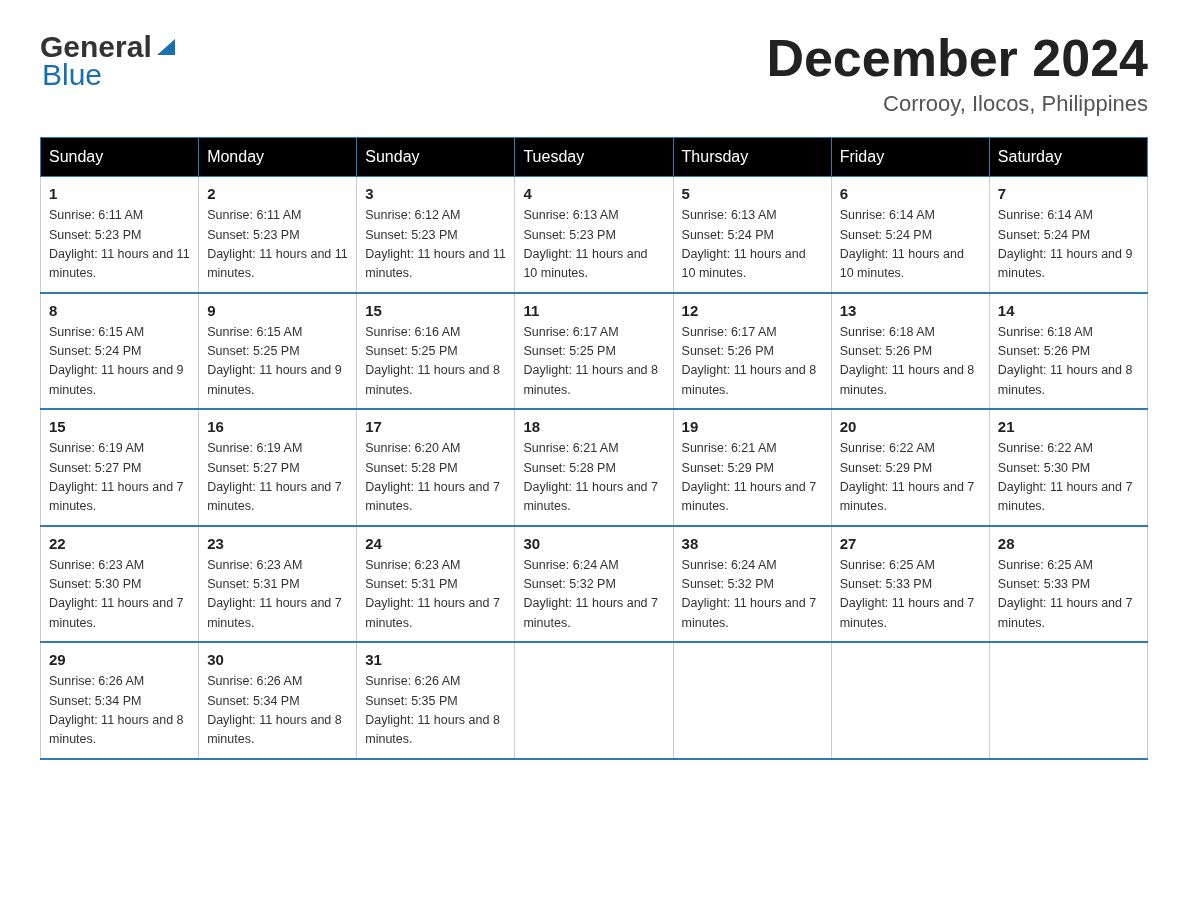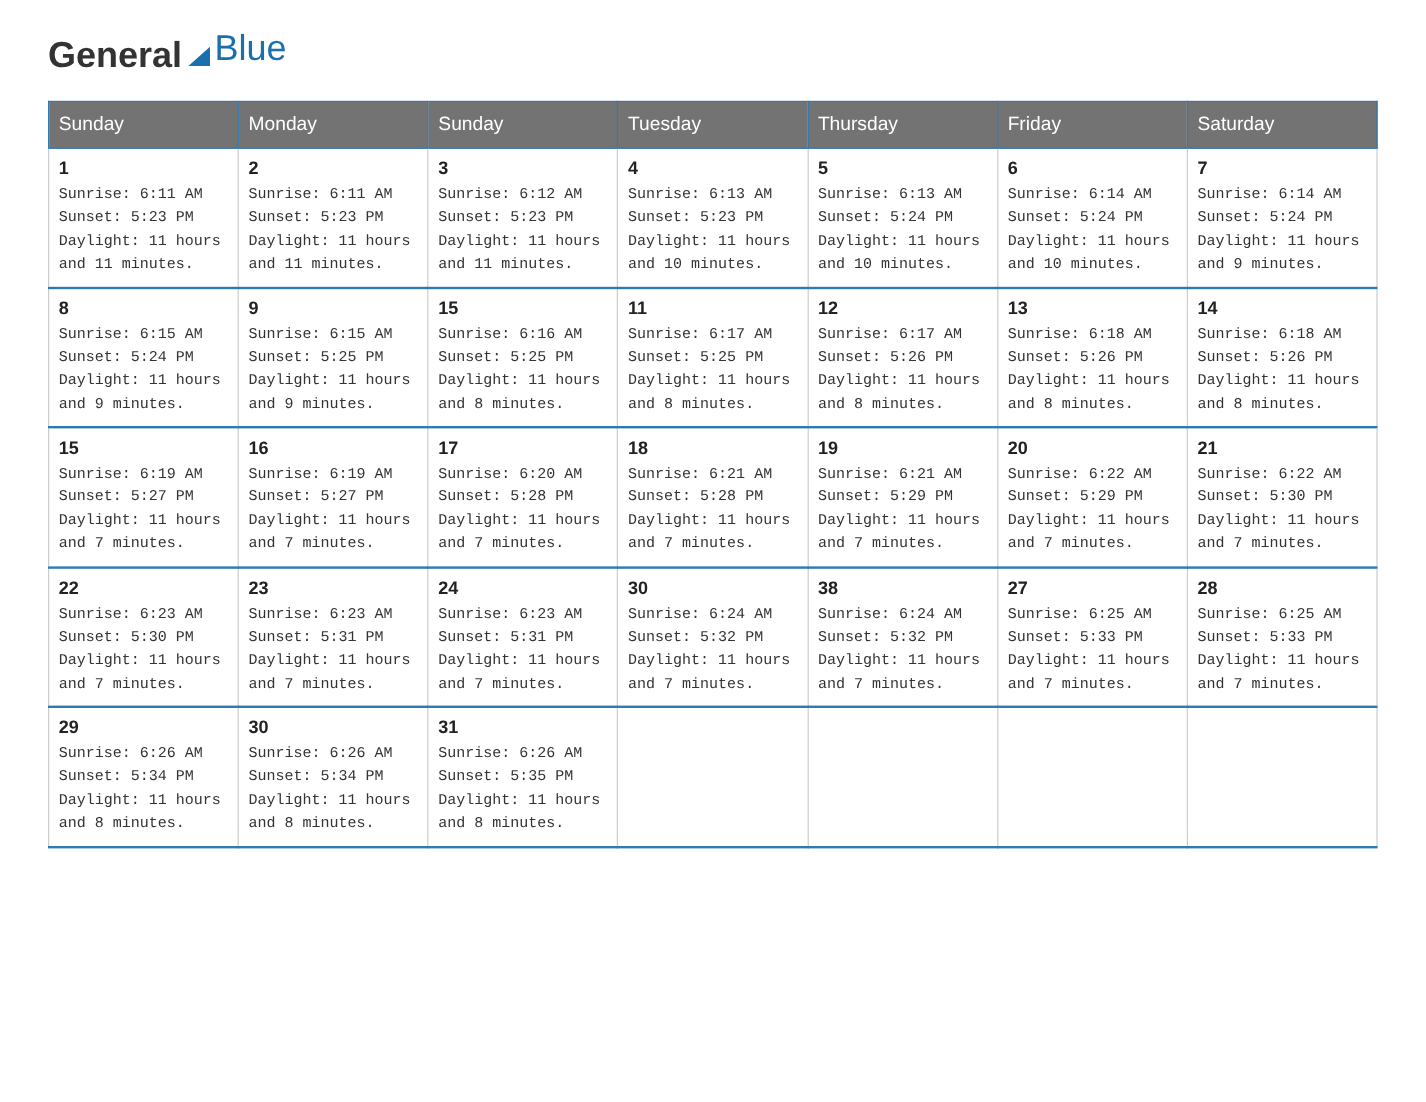--- a/index.html
+++ b/index.html
@@ -11,21 +11,21 @@
       min-height: 918px;
     }
     .header {
       display: flex;
       justify-content: space-between;
       align-items: flex-start;
       margin-bottom: 20px;
     }
     .logo {
       display: flex;
-      flex-direction: row;
+      flex-direction: column;
       align-items: flex-start;
     }
     .title-section {
       text-align: right;
     }
     .month-title {
       font-size: 52px;
       font-weight: bold;
       color: #222;
       line-height: 1.1;
@@ -34,21 +34,21 @@
       font-size: 22px;
       color: #555;
       margin-top: 4px;
     }
     table {
       width: 100%;
       border-collapse: collapse;
       table-layout: fixed;
     }
     thead tr {
-      background-color: #737373;
+      background-color: #000000;
     }
     thead th {
       color: #fff;
       font-size: 16px;
       font-weight: normal;
       padding: 10px 8px;
       text-align: left;
       border: 1px solid #2e7ab5;
     }
     tbody td {
@@ -66,40 +66,43 @@
       font-size: 15px;
       font-weight: bold;
       color: #222;
       margin-bottom: 4px;
       display: block;
     }
     .day-info {
       font-size: 12.5px;
       line-height: 1.55;
       color: #333;
-      font-family: Liberation Mono, monospace;
     }
     .empty-cell {
       background: #fff;
     }
   </style>
 </head>
 <body>
 
 <div class="header">
   <div class="logo">
     <div style="display:flex; align-items:center;">
       <span style="font-size:30px; font-weight:bold; color:#333;">General</span>
       <span style="display:inline-block; margin-left:3px; margin-top:2px;">
         <svg width="22" height="22" viewBox="0 0 22 22">
           <polygon points="2,20 20,20 20,4" fill="#1a6fad"></polygon>
         </svg>
       </span>
     </div>
     <div style="font-size:30px; font-weight:normal; color:#1a6fad; margin-top:-6px; padding-left:2px;">Blue</div>
+  </div>
+  <div class="title-section">
+    <div class="month-title">December 2024</div>
+    <div class="location-title">Corrooy, Ilocos, Philippines</div>
   </div>
 </div>
 
 <table>
   <thead>
     <tr>
       <th>Sunday</th>
       <th>Monday</th>
       <th>Sunday</th>
       <th>Tuesday</th>

